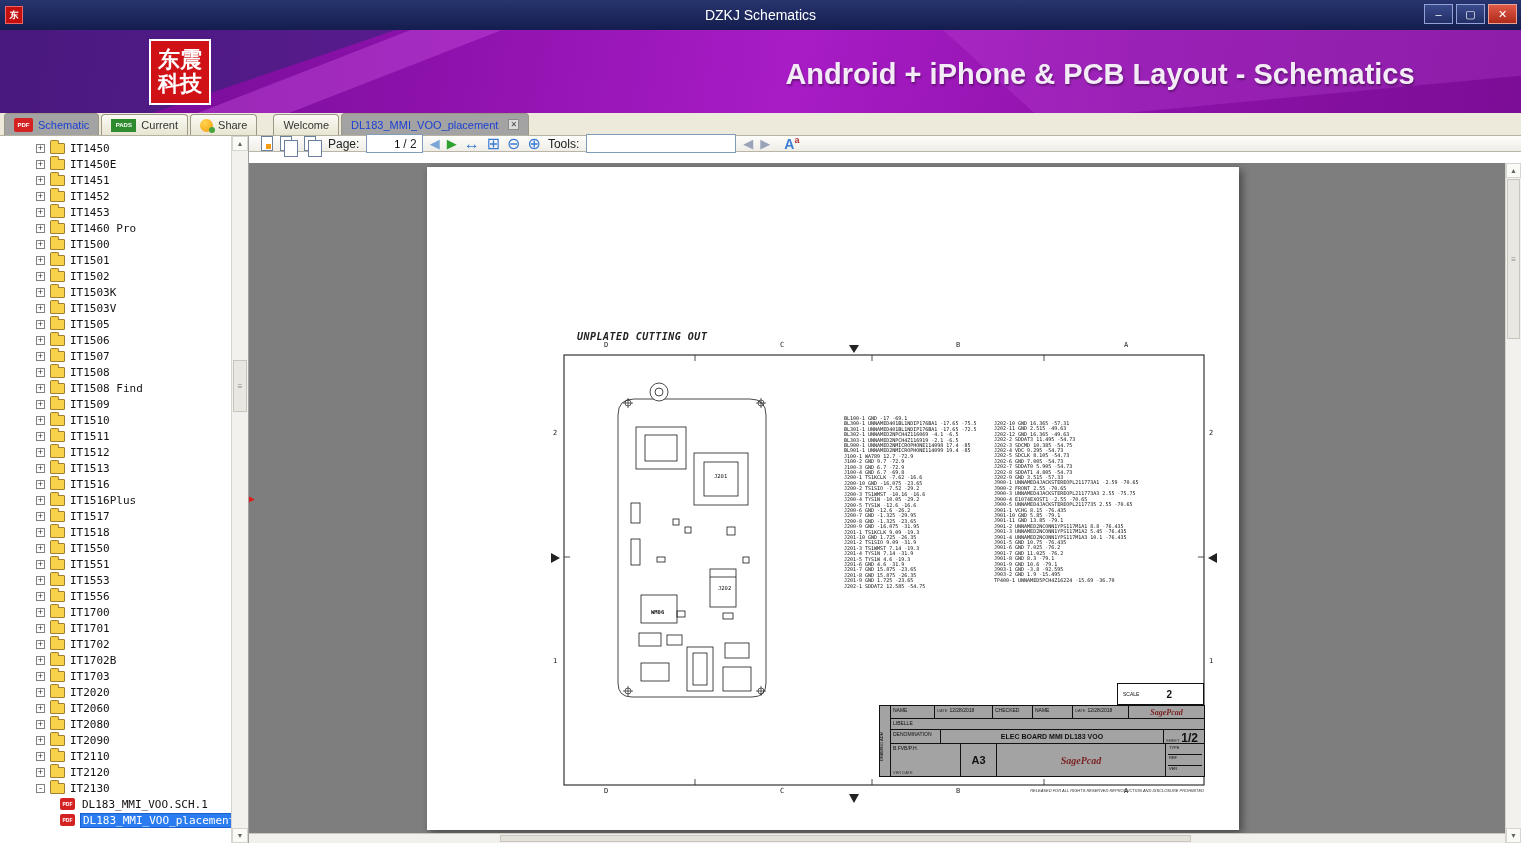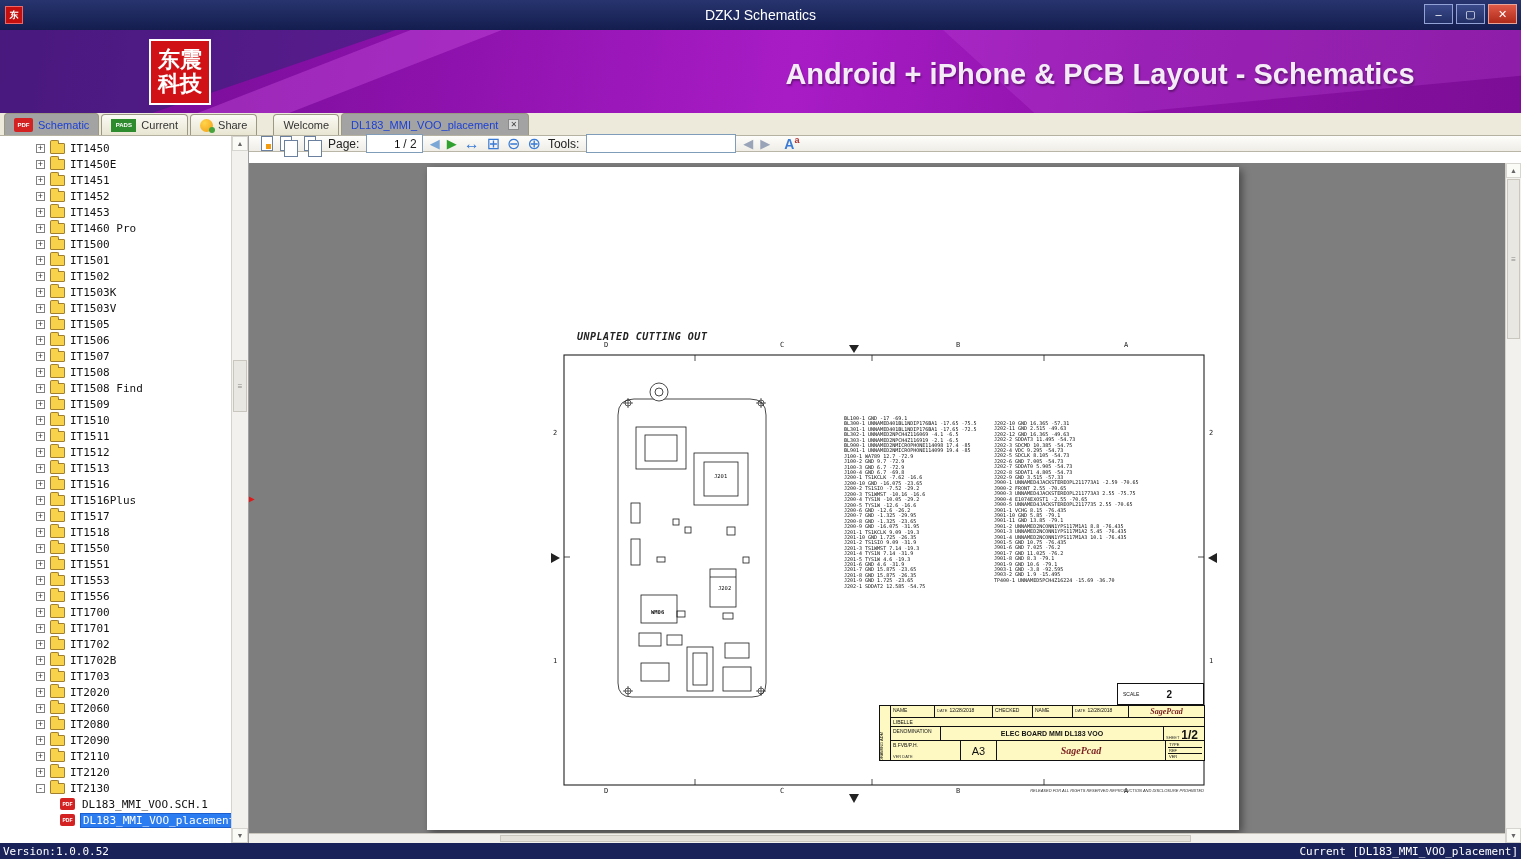--- a/index.html
+++ b/index.html
@@ -130,37 +130,37 @@
     font-size:5px; line-height:5.4px; color:#111; white-space:nowrap; }
   .pl-col.c1 { left:417px; top:249px; width:150px; height:177px; }
   .pl-col.c2 { left:567px; top:254px; width:214px; height:172px; }
   .board-label { position:absolute; font-size:5.5px; color:#111; font-family:"DejaVu Sans Mono",monospace; }
   .bl-1 { left:287px; top:306px; } .bl-2 { left:291px; top:418px; } .bl-3 { left:224px; top:442px; font-weight:bold; }
 
   .scalebox { position:absolute; left:690px; top:516px; width:87px; height:22px; border:1px solid #111;
     background:#fff; display:flex; align-items:center; font-size:5px; color:#111; }
   .scalebox .s-lbl { margin:0 5px; } .scalebox .s-val { font-size:10px; font-weight:bold; margin-left:22px; }
 
-  .tb { position:absolute; left:452px; top:538px; width:326px; height:56px; border:1px solid #111;
-    display:flex; font-size:5px; color:#111; background:#fef9c3; }
+  .tb { position:absolute; left:452px; top:538px; width:326px; height:72px; border:1px solid #111;
+    display:flex; font-size:5px; color:#111; background:#a3a3a3; }
   .tb-side { width:11px; border-right:1px solid #111; position:relative; }
   .tb-side span { position:absolute; left:-13px; top:38px; transform:rotate(-90deg); font-size:4px; white-space:nowrap; }
   .tb-main { flex:1; display:flex; flex-direction:column; }
   .r { display:flex; border-bottom:1px solid #111; }
   .r:last-child { border-bottom:none; flex:1; }
   .c { border-right:1px solid #111; padding:1px 2px; overflow:hidden; }
   .c:last-child { border-right:none; }
   .r1 { height:13px; } .r2 { height:11px; } .r3 { height:14px; }
   .w44{width:44px;} .w58{width:58px;} .w40{width:40px;} .w56{width:56px;} .w50{width:50px;}
   .w70{width:70px;} .w36{width:36px;} .w38{width:38px;}
   .flex1 { flex:1; }
   .sm { font-size:4px; color:#333; margin-right:2px; }
   .denom { font-size:7px; font-weight:bold; display:flex; align-items:center; justify-content:center; }
   .sheetv { font-size:12px; font-weight:bold; }
-  .sizev { font-size:11px; font-weight:normal; display:flex; align-items:center; justify-content:center; }
+  .sizev { font-size:11px; font-weight:bold; display:flex; align-items:center; justify-content:center; }
   .logo-sp { font-style:italic; font-weight:bold; color:#7a1f1f; display:flex; align-items:center;
     justify-content:center; font-size:8px; font-family:"Liberation Serif",serif; }
   .logo-sp.big { font-size:10px; }
   .meta-col { display:flex; flex-direction:column; }
   .meta-col div { flex:1; border-bottom:1px solid #111; font-size:4px; padding:0 1px; }
   .meta-col div:last-child { border-bottom:none; }
   .stack { display:flex; flex-direction:column; justify-content:space-between; }
   .stack .vd { font-size:4px; color:#333; }
   .notice { position:absolute; left:470px; top:621px; width:307px; font-size:4px; color:#333; text-align:right;
     font-style:italic; white-space:nowrap; overflow:hidden; }
@@ -784,17 +784,13 @@
           <div class="sb-btn down">▼</div>
         </div>
 
         <div class="hscroll">
           <div class="hs-thumb"></div>
         </div>
       </div>
     </div>
   </div>
 
-  <div class="statusbar">
-    <span>Version:1.0.0.52</span>
-    <span>Current [DL183_MMI_VOO_placement]</span>
-  </div>
 </div>
 
 </body></html>

